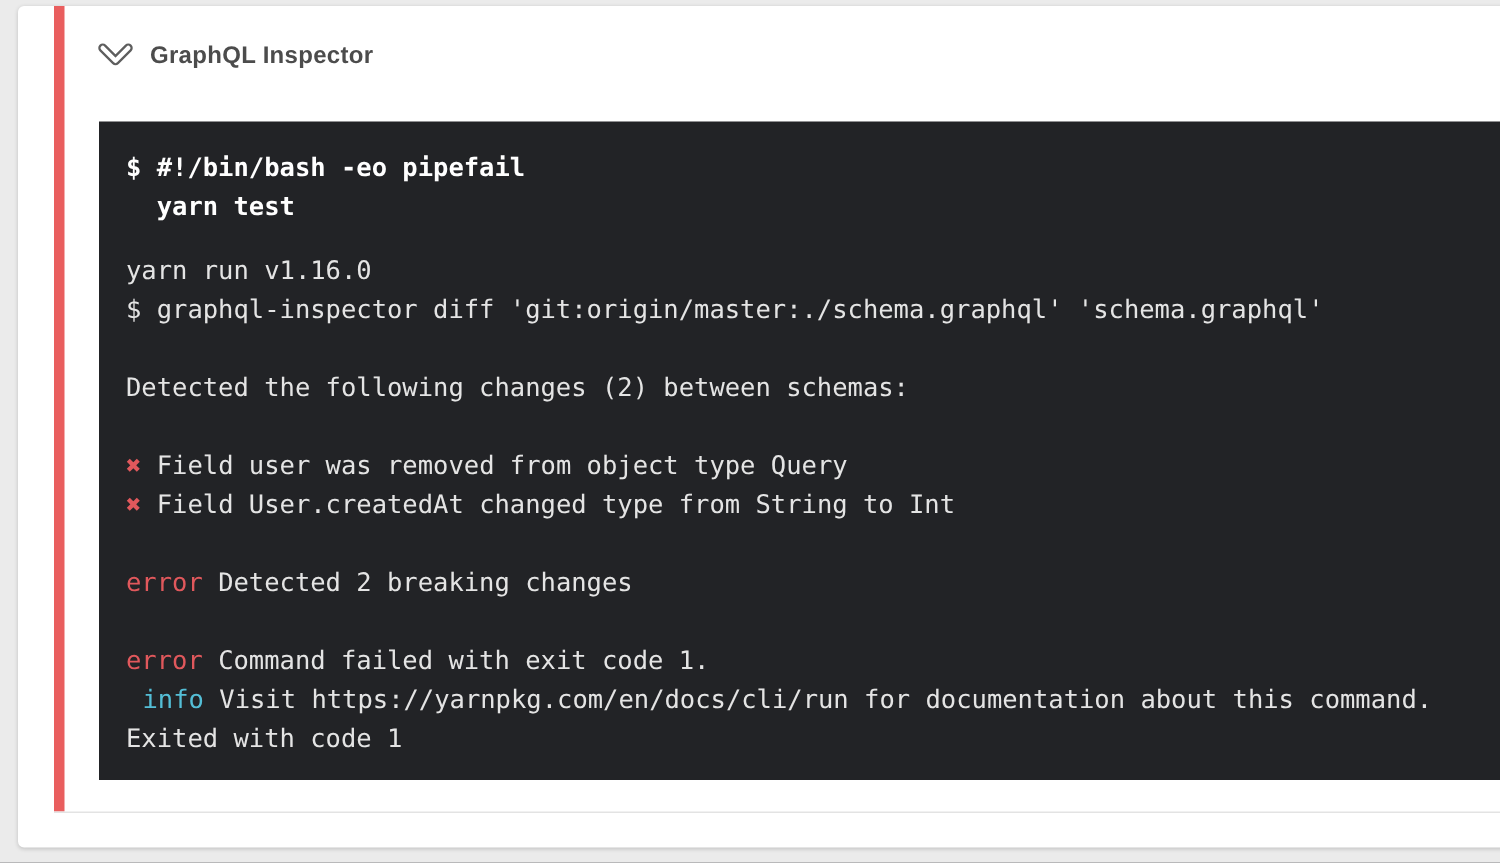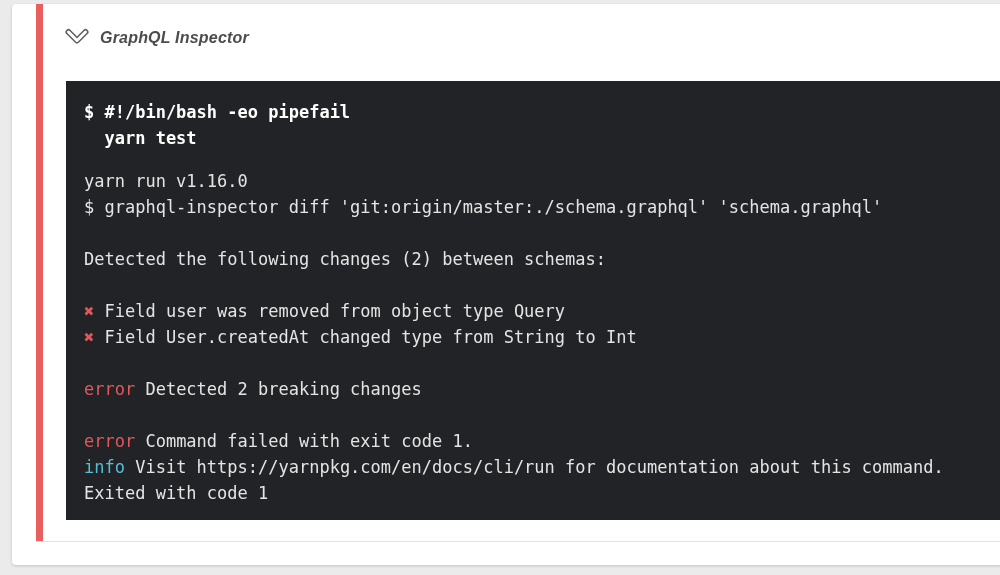--- a/index.html
+++ b/index.html
@@ -38,21 +38,20 @@
     background: var(--divider, #e3e3e3);
   }
   .step-header {
     position: absolute;
     left: 52px;
     top: 22px;
     display: flex;
     align-items: center;
     gap: 10px;
     cursor: pointer;
-    font-style: italic;
   }
   .chevron-icon {
     width: 26px;
     height: 23px;
     display: block;
   }
   .step-title {
     font-size: 16px;
     font-weight: 700;
     color: var(--title-text, #4c4c4c);
@@ -71,21 +70,21 @@
     font-size: 17px;
     line-height: 26px;
     color: var(--terminal-text, #e4e4e4);
     white-space: pre;
     overflow: hidden;
   }
   .tline { min-height: 26px; }
   .tline.command { font-weight: 700; color: var(--terminal-command, #ffffff); }
   .tline.spacer { min-height: 0; height: 17px; }
   .seg-error { color: var(--terminal-error, #e0585c); }
-  .seg-info  { color: var(--terminal-info, #54bed6); }
+  .seg-info  { color: var(--terminal-info, #54bed6); margin-left: 11px; }
 </style>
 </head>
 <body>
 
 <div class="card">
 
   <div class="status-bar"></div>
 
   <div class="step-header">
     <svg class="chevron-icon" viewBox="0 0 26 23">

